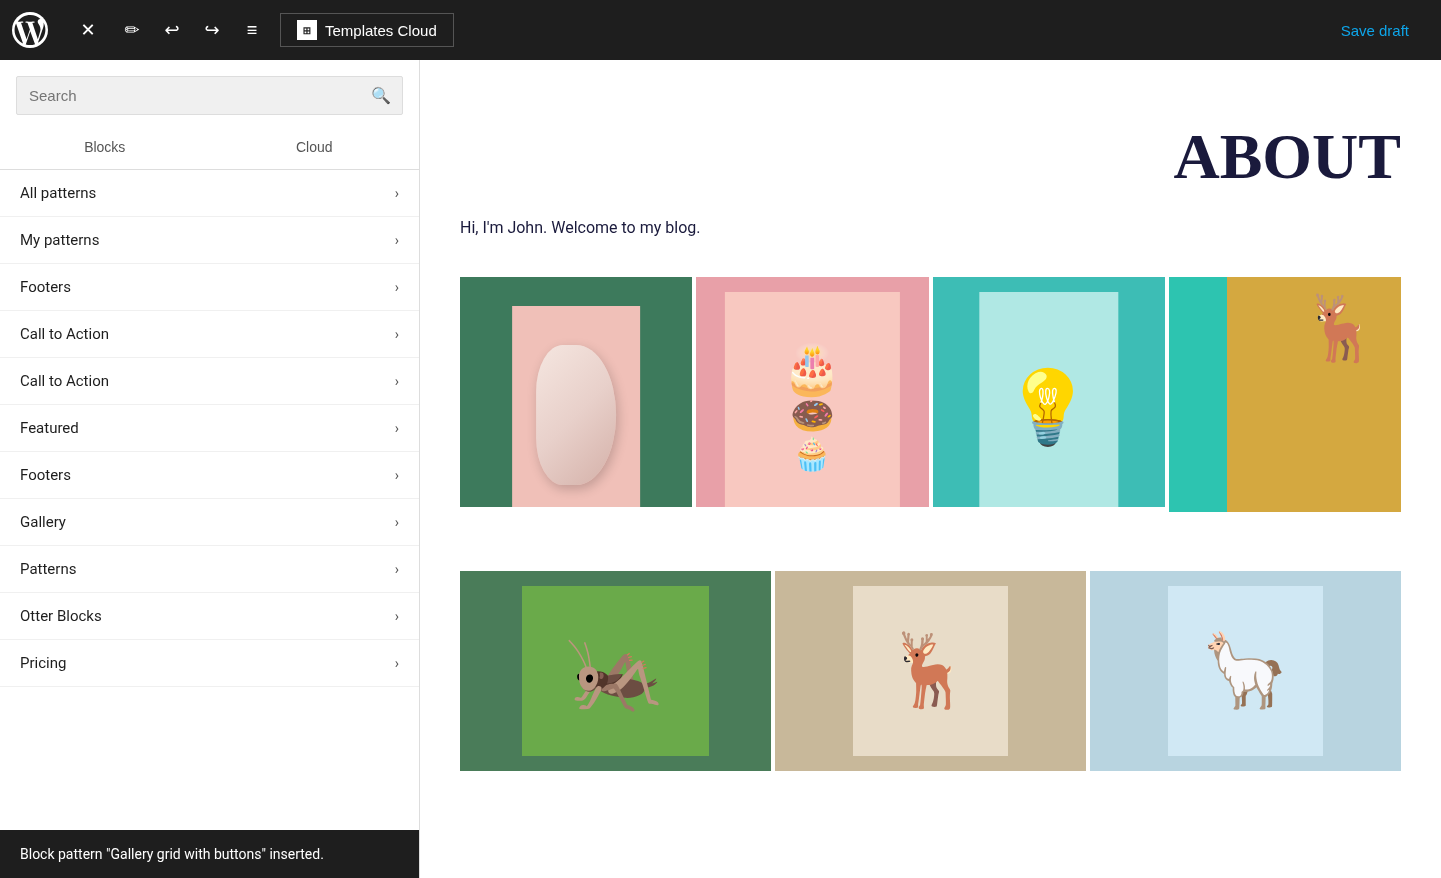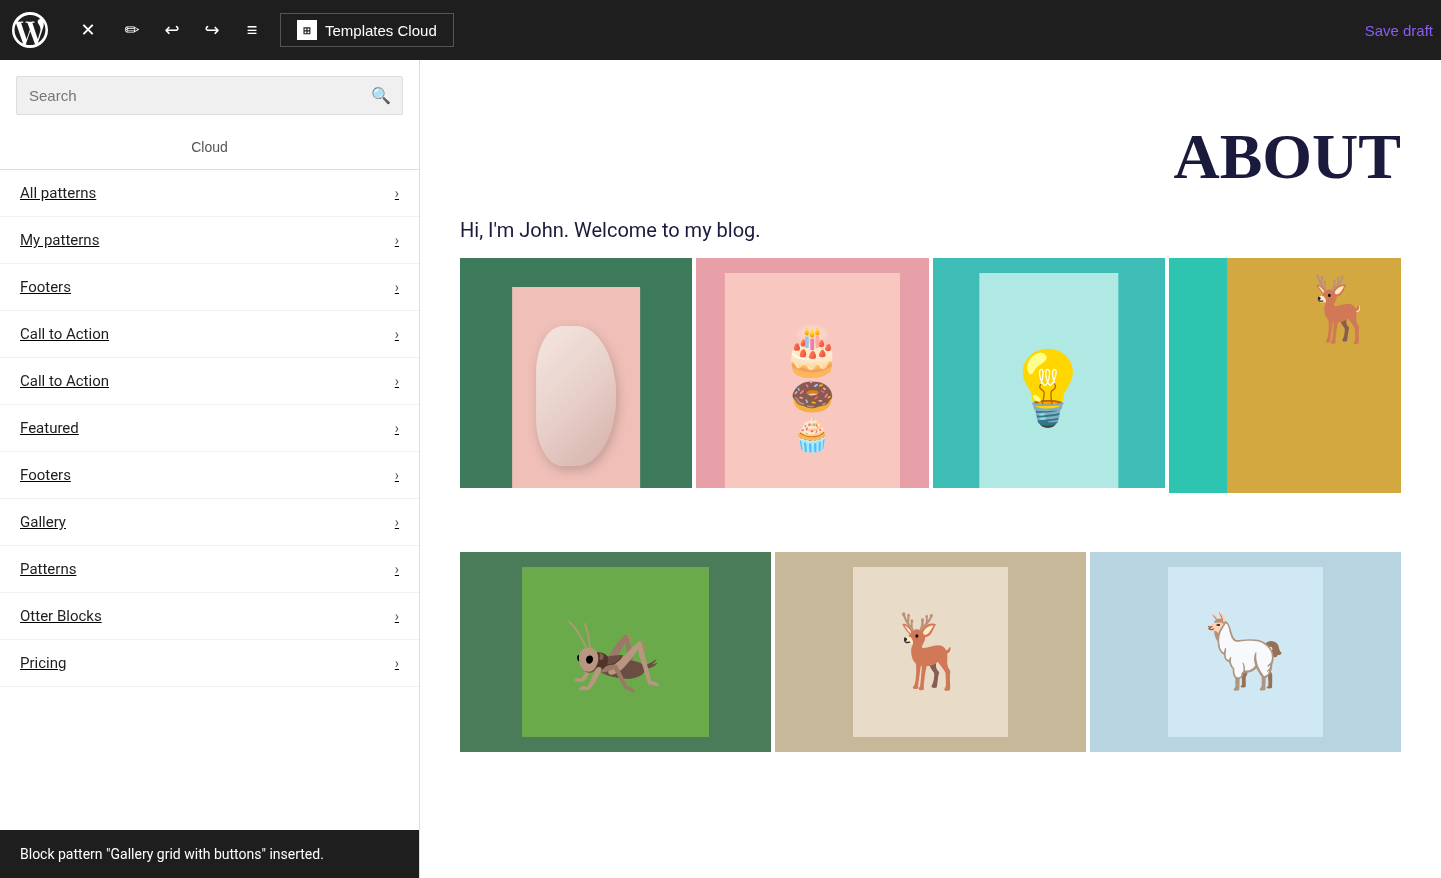--- a/index.html
+++ b/index.html
@@ -28,22 +28,22 @@
       color: white; font-size: 18px; flex-shrink: 0;
     }
     .templates-cloud-btn {
       display: flex; align-items: center; gap: 8px;
       background: #1e1e1e; border: 1px solid #555; padding: 6px 16px;
       color: white; cursor: pointer; margin-left: 8px;
       font-size: 15px; font-weight: 500;
     }
     .tc-icon { width: 20px; height: 20px; background: white; display: flex; align-items: center; justify-content: center; font-size: 10px; font-weight: bold; color: #1e1e1e; }
     .save-draft-btn {
-      margin-left: auto; margin-right: 8px;
-      background: transparent; border: none; color: #8b5cf6;
+      margin-left: auto; margin-right: 32px;
+      background: transparent; border: none; color: #0ea5e9;
       font-size: 15px; cursor: pointer; font-weight: 400;
     }
 
     
     .main-layout {
       display: flex; flex: 1; overflow: hidden;
     }
 
     
     .sidebar {
@@ -72,21 +72,21 @@
     }
     .tab {
       flex: 1; text-align: center; padding: 12px 0;
       font-size: 14px; cursor: pointer; color: #555; border-bottom: 3px solid transparent;
       margin-bottom: -1px; background: none; border-top: none; border-left: none; border-right: none;
     }
     .tab.active { color: #1e1e1e; border-bottom: 3px solid #007cba; font-weight: 500; }
 
     
     .panel-scroll {
-      flex: 1; overflow-y: auto; position: relative; text-decoration: underline;
+      flex: 1; overflow-y: auto; position: relative;
     }
     
     .panel-scroll::-webkit-scrollbar { width: 8px; }
     .panel-scroll::-webkit-scrollbar-track { background: #f0f0f0; }
     .panel-scroll::-webkit-scrollbar-thumb { background: #ccc; border-radius: 4px; }
 
     
     .sidebar-item {
       display: flex; align-items: center; justify-content: space-between;
       padding: 14px 20px; cursor: pointer; border-bottom: 1px solid #f0f0f0;
@@ -104,21 +104,21 @@
     
     .content-area {
       flex: 1; background: white; overflow-y: auto; padding: 60px 40px 40px;
     }
     .page-title {
       font-size: 64px; font-weight: 700; color: #1a1a3c; margin-bottom: 24px;
       font-family: Georgia, serif;
       text-align: right;
     }
     .page-subtitle {
-      font-size: 20px; color: #1a1a3c; margin-bottom: 16px;
+      font-size: 16px; color: #1a1a3c; margin-bottom: 40px;
     }
 
     
     .gallery-grid-top {
       display: grid; grid-template-columns: repeat(4, 1fr); gap: 4px; margin-bottom: 4px;
     }
     .gallery-grid-bottom {
       display: grid; grid-template-columns: repeat(3, 1fr); gap: 4px;
     }
     .gallery-item {
@@ -181,20 +181,21 @@
 <div class="main-layout">
 
   <div class="sidebar">
     <div class="search-bar">
       <div class="search-input-wrapper">
         <input class="search-input" type="text" placeholder="Search" style="">
         <span class="search-icon">🔍</span>
       </div>
     </div>
     <div class="tabs">
+      <button class="tab">Blocks</button>
       <button class="tab">Cloud</button>
     </div>
     <div class="panel-scroll">
       <div class="sidebar-item">
         <span>All patterns</span>
         <span class="chevron">›</span>
       </div>
       <div class="sidebar-item">
         <span>My patterns</span>
         <span class="chevron">›</span>

